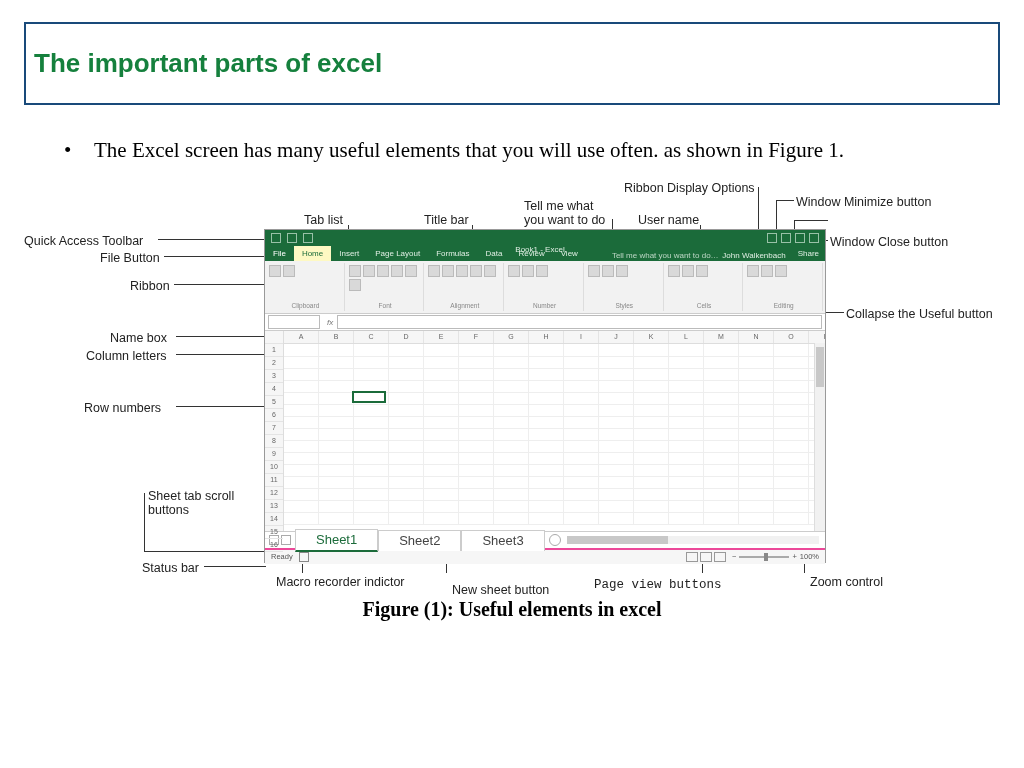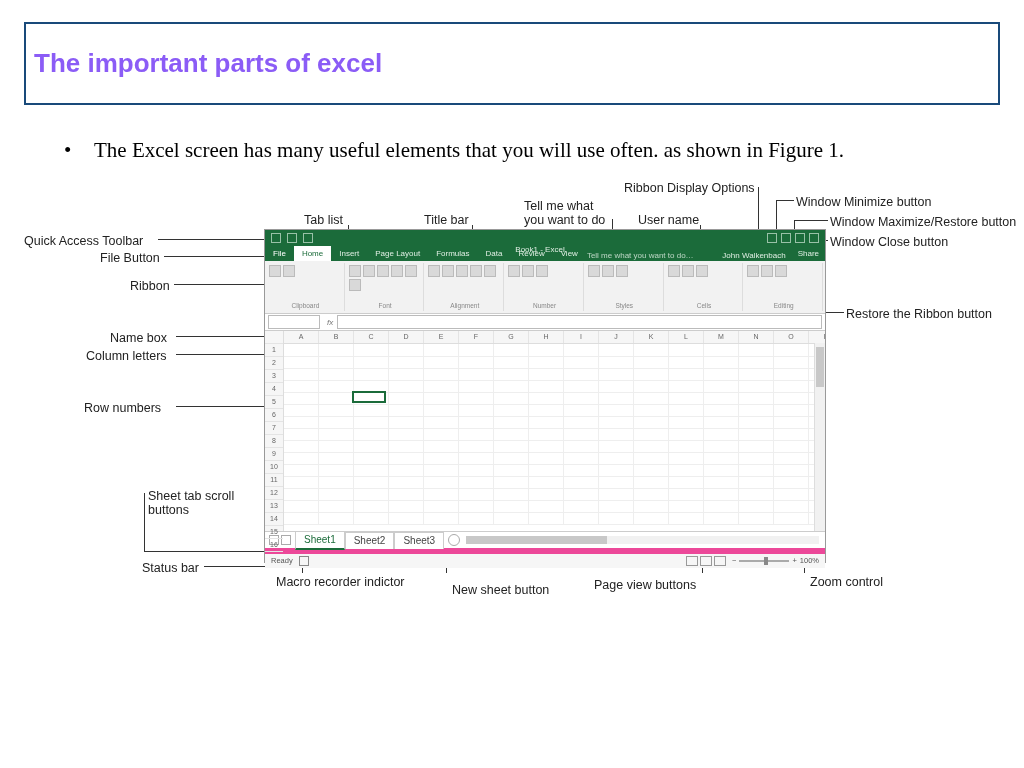--- a/index.html
+++ b/index.html
@@ -1,35 +1,35 @@
 <!DOCTYPE html>
 <html><head>
 <meta charset="utf-8">
 <style>
   html,body{margin:0;padding:0;width:1024px;height:768px;background:#fff;font-family:"Times New Roman",Times,serif;color:#000;}
   .title-box{margin:22px 24px 0 24px;border:2px solid #194a7a;padding:24px 0 24px 8px;}
-  .title-box h1{margin:0;font-family:"Segoe UI",Arial,sans-serif;font-size:26px;font-weight:700;color:#8b5cf6;}
+  .title-box h1{margin:0;font-family:"Segoe UI",Arial,sans-serif;font-size:26px;font-weight:700;color:#15803d;}
   .body{margin:30px 64px 0 64px;font-size:21px;line-height:1.45;}
   .bullet{display:flex;}
   .bullet .dot{width:30px;flex:none;}
   .bullet .txt{flex:1;text-align:justify;}
   .fig-area{position:relative;margin-top:14px;height:400px;}
   .callout{position:absolute;font-family:Arial,Helvetica,sans-serif;font-size:12.5px;color:#222;white-space:nowrap;}
   
   .excel{position:absolute;left:200px;top:50px;width:560px;height:332px;border:1px solid #999;background:#fff;font-family:Arial,sans-serif;font-size:9px;color:#444;}
   .xl-top{height:16px;background:#1b6b3a;display:flex;align-items:center;color:#dfeee3;font-size:8px;}
   .xl-top .left{display:flex;gap:6px;padding-left:6px;}
   .xl-top .ico{width:8px;height:8px;border:1px solid #cfe5d6;opacity:.7;}
   .xl-top .center{flex:1;text-align:center;font-size:8px;margin-top:22px;}
   .xl-top .right{display:flex;gap:4px;padding-right:6px;}
   .xl-tabs{height:15px;background:#1b6b3a;display:flex;align-items:flex-end;font-size:8px;color:#dfeee3;}
   .xl-tabs .file{padding:2px 8px;color:#fff;}
   .xl-tabs .tab{padding:2px 8px;}
-  .xl-tabs .tab.active{background:#ffffff;color:#1b6b3a;}
-  .xl-tabs .tell{margin-left:1px;opacity:.8;}
+  .xl-tabs .tab.active{background:#fef9c3;color:#1b6b3a;}
+  .xl-tabs .tell{margin-left:26px;opacity:.8;}
   .xl-tabs .user{margin-left:auto;padding-right:6px;}
   .xl-tabs .share{padding:2px 6px;}
   .xl-ribbon{height:48px;background:#f2f2f2;border-bottom:1px solid #ccc;display:flex;gap:2px;padding:2px;}
   .grp{flex:1;border-right:1px solid #ddd;display:flex;flex-direction:column;justify-content:space-between;}
   .grp .icons{flex:1;display:flex;flex-wrap:wrap;gap:2px;align-content:flex-start;padding:2px;}
   .grp .icons span{width:10px;height:10px;background:#d9d9d9;border:1px solid #bbb;}
   .grp .lbl{text-align:center;font-size:6.5px;color:#888;padding-bottom:1px;}
   .xl-formula{height:16px;border-bottom:1px solid #ccc;display:flex;align-items:center;}
   .namebox{width:50px;height:12px;border:1px solid #bbb;margin:0 3px;background:#fff;}
   .fx{font-style:italic;color:#777;margin:0 4px;font-size:8px;}
@@ -42,26 +42,26 @@
   .colhdr div{flex:none;width:34px;height:12px;border-right:1px solid #e4e4e4;text-align:center;font-size:7px;color:#666;line-height:12px;}
   .cells{position:relative;}
   .cellrow{display:flex;height:12px;}
   .cellrow div{flex:none;width:34px;height:12px;border-right:1px solid #eee;border-bottom:1px solid #eee;}
   .active-cell{position:absolute;left:68px;top:60px;width:34px;height:12px;border:2px solid #1b6b3a;box-sizing:border-box;}
   .vscroll{position:absolute;right:0;top:12px;bottom:0;width:10px;background:#f1f1f1;border-left:1px solid #ddd;}
   .vscroll .thumb{position:absolute;left:1px;right:1px;top:4px;height:40px;background:#c8c8c8;}
   .xl-sheets{height:16px;border-top:1px solid #ccc;display:flex;align-items:center;background:#fff;}
   .sheetnav{display:flex;gap:2px;padding:0 4px;}
   .sheetnav span{width:8px;height:8px;border:1px solid #aaa;}
-  .sheet{padding:1px 8px;font-size:10px;border:1px solid #ccc;border-bottom:none;background:#fff;}
+  .sheet{padding:1px 20px;font-size:13px;border:1px solid #ccc;border-bottom:none;background:#fff;}
   .sheet.active{border-bottom:2px solid #1b6b3a;color:#1b6b3a;}
   .newsheet{width:10px;height:10px;border:1px solid #aaa;border-radius:50%;margin-left:4px;position:relative;}
   .hscroll{flex:1;height:8px;margin:0 6px;background:#f1f1f1;position:relative;}
   .hscroll .thumb{position:absolute;left:0;width:40%;top:0;bottom:0;background:#c8c8c8;}
-  .xl-status{height:14px;border-top:6px solid #ec4899;background:#f6f6f6;display:flex;align-items:center;font-size:7.5px;color:#555;}
+  .xl-status{height:14px;border-top:2px solid #ec4899;background:#f6f6f6;display:flex;align-items:center;font-size:7.5px;color:#555;}
   .xl-status .ready{padding-left:6px;}
   .xl-status .rec{width:8px;height:8px;border:1px solid #888;margin-left:6px;}
   .xl-status .views{margin-left:auto;display:flex;gap:2px;}
   .xl-status .views span{width:10px;height:8px;border:1px solid #999;}
   .xl-status .zoom{display:flex;align-items:center;gap:3px;margin:0 6px;}
   .xl-status .zoom .slider{width:50px;height:2px;background:#aaa;position:relative;}
   .xl-status .zoom .slider::after{content:"";position:absolute;left:50%;top:-3px;width:4px;height:8px;background:#888;}
   
   .line{position:absolute;background:#333;}
   .hline{height:1px;}
@@ -123,28 +123,27 @@
     <div class="callout" style="left:574px;top:32px;">User name</div>
     <div class="line vline" style="left:636px;top:46px;height:18px;"></div>
 
     <div class="callout" style="left:560px;top:0px;">Ribbon Display Options</div>
     <div class="line vline" style="left:694px;top:8px;height:50px;"></div>
 
     <div class="callout" style="left:732px;top:14px;">Window Minimize button</div>
     <div class="line hline" style="left:712px;top:21px;width:18px;"></div>
     <div class="line vline" style="left:712px;top:21px;height:38px;"></div>
 
-    <div class="callout" style="left:766px;top:34px;">Window Maximize/Restore button</div>
     <div class="line hline" style="left:730px;top:41px;width:34px;"></div>
     <div class="line vline" style="left:730px;top:41px;height:18px;"></div>
 
     <div class="callout" style="left:766px;top:54px;">Window Close button</div>
     <div class="line hline" style="left:748px;top:61px;width:16px;"></div>
 
-    <div class="callout" style="left:782px;top:126px;">Restore the Ribbon button</div>
+    <div class="callout" style="left:782px;top:126px;">Collapse the Useful button</div>
     <div class="line hline" style="left:756px;top:133px;width:24px;"></div>
 
     <div class="callout" style="left:298px;top:186px;">Formula bar</div>
     <div class="line vline" style="left:292px;top:156px;height:36px;"></div>
     <div class="line hline" style="left:292px;top:156px;width:-0px;"></div>
 
     <div class="callout" style="left:314px;top:226px;">Active cell indicator</div>
     <div class="line hline" style="left:296px;top:233px;width:16px;"></div>
 
     <div class="callout" style="left:640px;top:302px;">Vertical scrollbar</div>
@@ -156,21 +155,21 @@
 
     <div class="callout" style="left:282px;top:336px;">Sheet tabs</div>
     <div class="line vline" style="left:276px;top:343px;height:26px;"></div>
 
     <div class="callout" style="left:212px;top:394px;text-align:center;">Macro recorder indictor</div>
     <div class="line vline" style="left:238px;top:384px;height:10px;"></div>
 
     <div class="callout" style="left:388px;top:394px;margin-top:8px;">New sheet button</div>
     <div class="line vline" style="left:382px;top:370px;height:24px;"></div>
 
-    <div class="callout" style="left:530px;top:397px;">Page view buttons</div>
+    <div class="callout" style="left:530px;top:397px;font-family:Liberation Mono, monospace;">Page view buttons</div>
     <div class="line vline" style="left:638px;top:384px;height:10px;"></div>
 
     <div class="callout" style="left:746px;top:394px;">Zoom control</div>
     <div class="line vline" style="left:740px;top:384px;height:10px;"></div>
 
     <div class="excel">
       <div class="xl-top">
         <div class="left">
           <span class="ico"></span>
           <span class="ico"></span>
@@ -613,13 +612,14 @@
           <span>−</span>
             <div class="slider"></div>
             <span>+</span>
           <span>100%</span>
         </div>
       </div>
     </div>
 
   </div>
 
+  <div class="caption">Figure (1): Useful elements in excel</div>
 </div>
 
 </body></html>

